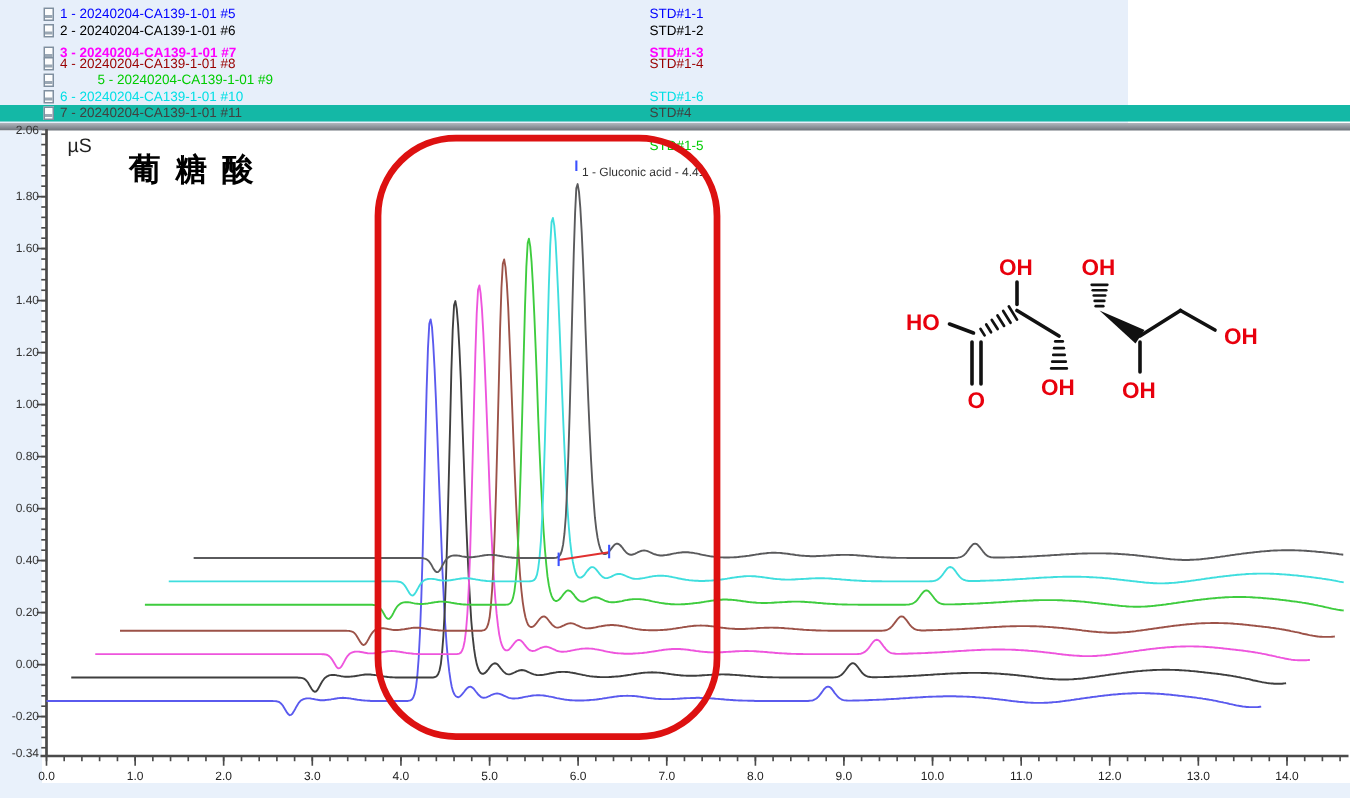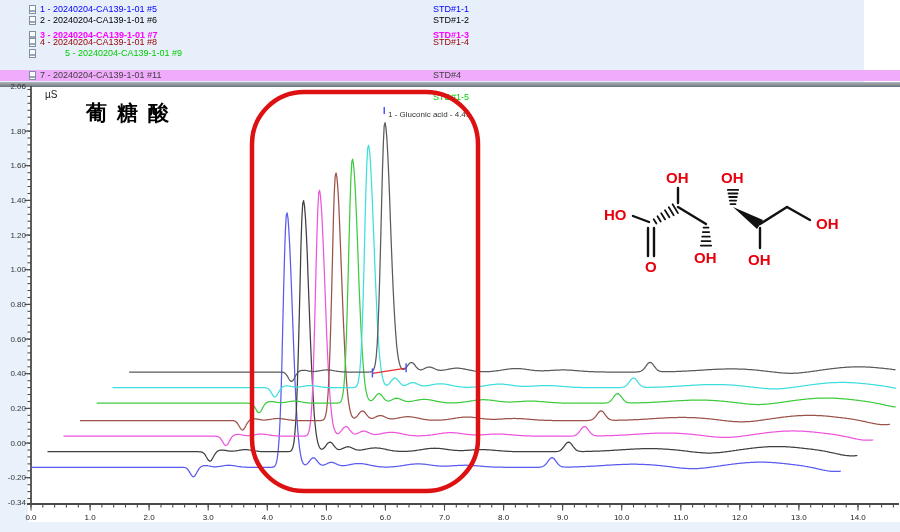--- a/index.html
+++ b/index.html
@@ -1,37 +1,37 @@
 <!DOCTYPE html>
 <html><head>
 <meta charset="utf-8">
 <style>
   html,body{margin:0;padding:0;background:#fff;}
   #screen{position:relative;width:900px;height:532px;background:#fff;overflow:hidden;
           font-family:"Liberation Sans",sans-serif;}
   
-  #legend-panel{position:absolute;left:0;top:0;width:864px;height:82px;background:#e7effa;}
+  #legend-panel{position:absolute;left:0;top:0;width:752px;height:82px;background:#e7effa;}
   .lrow{position:absolute;left:0;width:900px;height:11px;line-height:11px;font-size:9px;white-space:nowrap;}
-  .lrow.sel{background:#f0abfc;}
+  .lrow.sel{background:#14b8a6;}
   .licon{position:absolute;left:29px;top:1px;width:7px;height:9px;background:#fdfdfd;
          border:1px solid #7f8fa0;box-sizing:border-box;display:inline-block;}
   .licon .lsq{position:absolute;left:0px;top:4px;width:5px;height:2px;background:#9aa7b4;}
   .lname{position:absolute;left:40px;top:0;}
   .lstd{position:absolute;left:433px;top:0;}
   #legend-sep{position:absolute;left:0;top:82px;width:900px;height:5px;
               background:linear-gradient(#b0b6bd,#6d737b);}
   
   #left-strip{position:absolute;left:0;top:87px;width:28px;height:435px;background:#e9f1fb;}
   #bottom-strip{position:absolute;left:0;top:522px;width:900px;height:10px;background:#e9f1fb;}
   #plot-svg{position:absolute;left:0;top:0;}
   .tickline{stroke:#4a4a4a;stroke-width:1.1;}
   .axisline{stroke:#4a4a4a;stroke-width:1.8;}
   .ylab{font:8px "Liberation Sans",sans-serif;fill:#333;text-anchor:end;}
   .xlab{font:8px "Liberation Sans",sans-serif;fill:#222;text-anchor:middle;}
-  #unit-label{position:absolute;left:45px;top:89px;font-size:10px;color:#222;}
+  #unit-label{position:absolute;left:45px;top:89px;font-size:13px;color:#222;}
   #plot-title{position:absolute;left:86px;top:99px;font-size:21px;font-weight:bold;
               letter-spacing:10px;color:#000;}
   #peak-label-svgtext{font:8px "Liberation Sans",sans-serif;fill:#333;}
   
   #molecule{position:absolute;left:596px;top:158px;}
   .mol-bond{stroke:#111;stroke-width:2.4;stroke-linecap:round;}
   .mol-hash{stroke:#111;stroke-width:1.8;stroke-linecap:round;}
   .mol-label{font:bold 15px "Liberation Sans",sans-serif;}
 </style>
 </head>
@@ -67,20 +67,27 @@
         </span>
         <span class="lname" style="color: rgb(153, 0, 0);">4 - 20240204-CA139-1-01 #8</span>
         <span class="lstd" style="color: rgb(153, 0, 0);">STD#1-4</span>
       </div>
       <div class="lrow" style="top: 48px;">
         <span class="licon">
           <span class="lsq"></span>
         </span>
         <span class="lname" style="color: rgb(0, 204, 0); padding-left: 25px;">5 - 20240204-CA139-1-01 #9</span>
         <span class="lstd" style="color: rgb(0, 204, 0); margin-top: 44px;">STD#1-5</span>
+      </div>
+      <div class="lrow" style="top: 59px;">
+        <span class="licon">
+          <span class="lsq"></span>
+        </span>
+        <span class="lname" style="color: rgb(0, 223, 229);">6 - 20240204-CA139-1-01 #10</span>
+        <span class="lstd" style="color: rgb(0, 223, 229);">STD#1-6</span>
       </div>
       <div class="lrow sel" style="top: 70px;">
         <span class="licon">
           <span class="lsq"></span>
         </span>
         <span class="lname" style="color: rgb(64, 64, 64);">7 - 20240204-CA139-1-01 #11</span>
         <span class="lstd" style="color: rgb(64, 64, 64);">STD#4</span>
       </div>
     </div>
   <div id="legend-sep"></div>

